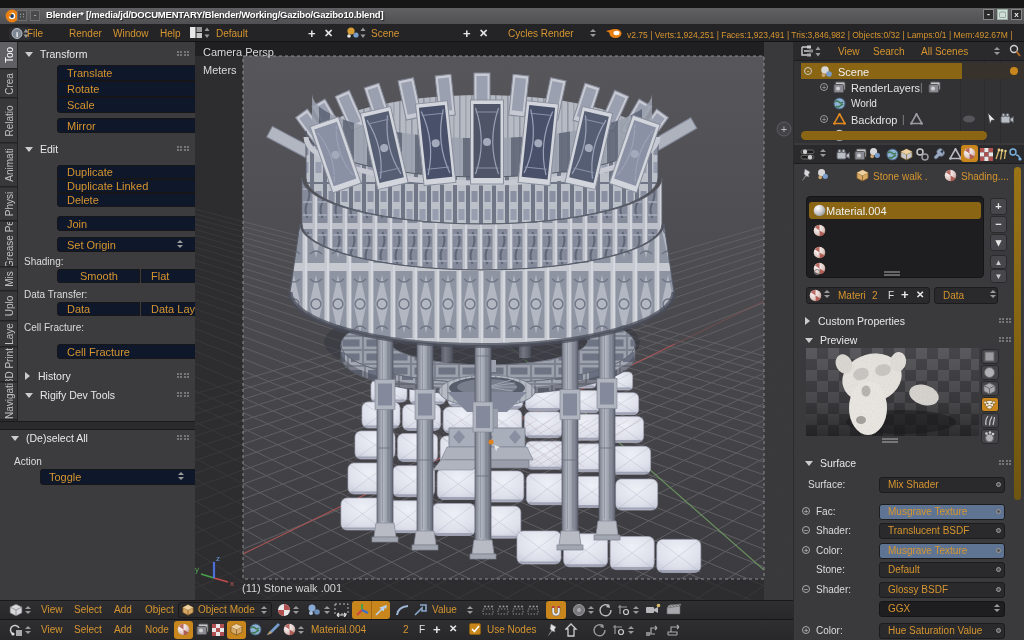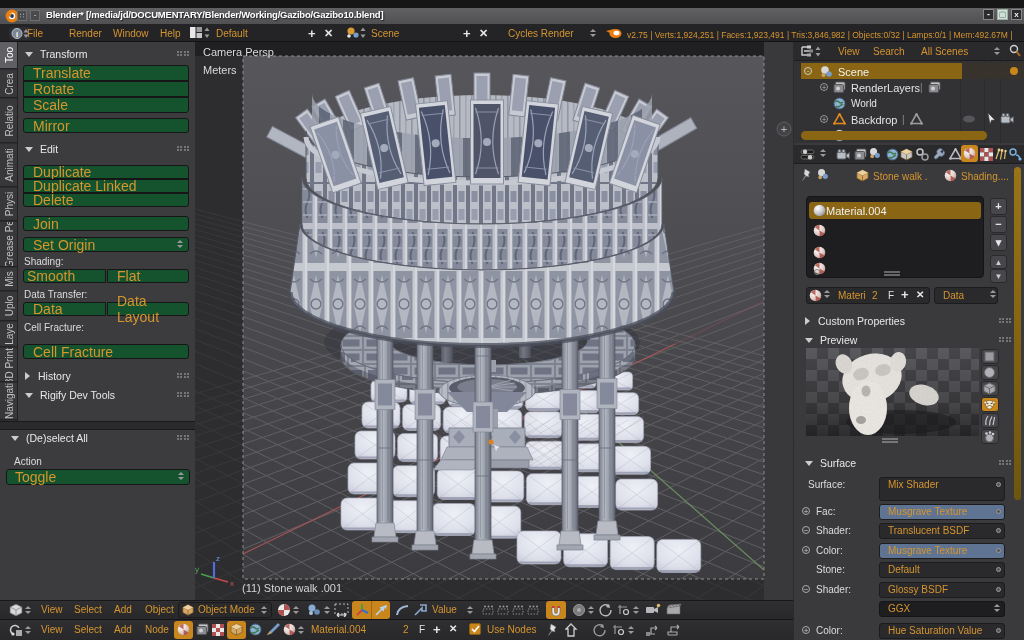--- a/index.html
+++ b/index.html
@@ -1,19 +1,19 @@
 <!DOCTYPE html>
 <html><head><meta charset="utf-8">
 <style>
 *{margin:0;padding:0;box-sizing:border-box;}
 html,body{width:1024px;height:640px;overflow:hidden;}
 body{font-family:"Liberation Sans",sans-serif;background:#2b2b2d;position:relative;font-size:10px;color:#ddd;}
 .abs{position:absolute;}
-.btn{position:absolute;background:#14532d;border:1px solid #161618;border-radius:3px;color:#d6952f;
-  display:flex;align-items:center;padding-left:9px;font-size:14px;}
+.btn{position:absolute;background:#0f172a;border:1px solid #161618;border-radius:3px;color:#d6952f;
+  display:flex;align-items:center;padding-left:9px;font-size:11px;margin-left:34px;}
 .lbl{position:absolute;color:#dcdcdc;font-size:10px;}
 .hdr{position:absolute;color:#e8e8e8;font-size:10.5px;font-weight:normal;}
 .tri{display:inline-block;width:0;height:0;border-left:4px solid transparent;border-right:4px solid transparent;border-top:5px solid #ccc;margin-right:7px;vertical-align:1px;}
 .trir{display:inline-block;width:0;height:0;border-top:4px solid transparent;border-bottom:4px solid transparent;border-left:5px solid #ccc;margin-right:8px;}
 .dots{position:absolute;width:13px;height:5px;}
 .dots i{position:absolute;width:2px;height:2px;background:#8a8a8a;border-radius:1px;}
 .updn{position:absolute;width:7px;}
 .updn:before{content:"";position:absolute;top:0;left:0;border-left:3px solid transparent;border-right:3px solid transparent;border-bottom:3.5px solid #999;}
 .updn:after{content:"";position:absolute;top:5px;left:0;border-left:3px solid transparent;border-right:3px solid transparent;border-top:3.5px solid #999;}
 .otext{color:#d6952f;}
@@ -134,21 +134,21 @@
     <i style="left:7px;top:3px"></i>
     <i style="left:10px;top:3px"></i>
   </span>
 <div class="btn" style="left:23px;top:165px;width:166px;height:14px;border-radius:3px 3px 0 0;padding-left:9px">Duplicate</div>
 <div class="btn" style="left:23px;top:179px;width:166px;height:14px;border-radius:0;padding-left:9px">Duplicate Linked</div>
 <div class="btn" style="left:23px;top:193px;width:166px;height:14px;border-radius:0 0 3px 3px;padding-left:9px">Delete</div>
 <div class="btn" style="left:23px;top:216px;width:166px;height:15px;border-radius:3px;padding-left:9px">Join</div>
 <div class="btn" style="left:23px;top:237px;width:166px;height:15px;border-radius:3px;padding-left:9px">Set Origin</div>
 <span class="updn" style="left:177px;top:240px"></span>
 <div class="lbl" style="left:24px;top:256px">Shading:</div>
-<div class="btn" style="left:23px;top:269px;width:83px;height:14px;border-radius:3px 0 0 3px;padding-left:3px">Smooth</div>
+<div class="btn" style="left:23px;top:269px;width:83px;height:14px;border-radius:3px 0 0 3px;padding-left:22px">Smooth</div>
 <div class="btn" style="left:107px;top:269px;width:82px;height:14px;border-radius:0 3px 3px 0;padding-left:9px">Flat</div>
 <div class="lbl" style="left:24px;top:289px">Data Transfer:</div>
 <div class="btn" style="left:23px;top:302px;width:83px;height:14px;border-radius:3px 0 0 3px;padding-left:9px">Data</div>
 <div class="btn" style="left:107px;top:302px;width:82px;height:14px;border-radius:0 3px 3px 0;padding-left:9px">Data Layout</div>
 <div class="lbl" style="left:24px;top:322px">Cell Fracture:</div>
 <div class="btn" style="left:23px;top:344px;width:166px;height:15px;border-radius:3px;padding-left:9px">Cell Fracture</div>
 <div class="hdr" style="left:25px;top:370px"><span class="trir"></span>History</div>
 <span class="dots" style="left:177px;top:373px">
     <i style="left:0px;top:0px"></i>
     <i style="left:3px;top:0px"></i>
@@ -1158,21 +1158,21 @@
       <i style="left:0px;top:0px"></i>
       <i style="left:3px;top:0px"></i>
       <i style="left:7px;top:0px"></i>
       <i style="left:10px;top:0px"></i>
       <i style="left:0px;top:3px"></i>
       <i style="left:3px;top:3px"></i>
       <i style="left:7px;top:3px"></i>
       <i style="left:10px;top:3px"></i>
     </span>
     <div class="abs" style="left:14px;top:336px;color:#dcdcdc">Surface:</div>
-    <div class="abs" style="left:85px;top:334px;width:126px;height:24px;background:#2a2a2c;border:1px solid #1c1c1e;border-radius:3px;color:#d6952f;padding:1px 16px 0 8px">Mix Shader</div>
+    <div class="abs" style="left:85px;top:334px;width:126px;height:16px;background:#2a2a2c;border:1px solid #1c1c1e;border-radius:3px;color:#d6952f;padding:1px 16px 0 8px">Mix Shader</div>
     <div class="abs" style="left:202px;top:339px;width:5px;height:5px;border:1px solid #999;border-radius:50%;background:#555"></div>
     <div class="abs" style="left:8px;top:364px;width:8px;height:8px;border:1px solid #aaa;border-radius:50%;background:#3a3a3c;color:#ccc;font-size:8px;line-height:7px;text-align:center">+</div>
     <div class="abs" style="left:22px;top:363px;color:#dcdcdc">Fac:</div>
     <div class="abs" style="left:85px;top:361px;width:126px;height:16px;background:#5f7493;border:1px solid #1c1c1e;border-radius:3px;color:#d6952f;padding:1px 0 0 8px">Musgrave Texture</div>
     <div class="abs" style="left:202px;top:366px;width:5px;height:5px;border:1px solid #999;border-radius:50%;background:#555"></div>
     <div class="abs" style="left:8px;top:383px;width:8px;height:8px;border:1px solid #aaa;border-radius:50%;background:#3a3a3c;color:#ccc;font-size:8px;line-height:7px;text-align:center">−</div>
     <div class="abs" style="left:22px;top:382px;color:#dcdcdc">Shader:</div>
     <div class="abs" style="left:85px;top:380px;width:126px;height:16px;background:#2a2a2c;border:1px solid #1c1c1e;border-radius:3px;color:#d6952f;padding:1px 0 0 8px">Translucent BSDF</div>
     <div class="abs" style="left:202px;top:385px;width:5px;height:5px;border:1px solid #999;border-radius:50%;background:#555"></div>
     <div class="abs" style="left:8px;top:403px;width:8px;height:8px;border:1px solid #aaa;border-radius:50%;background:#3a3a3c;color:#ccc;font-size:8px;line-height:7px;text-align:center">+</div>

